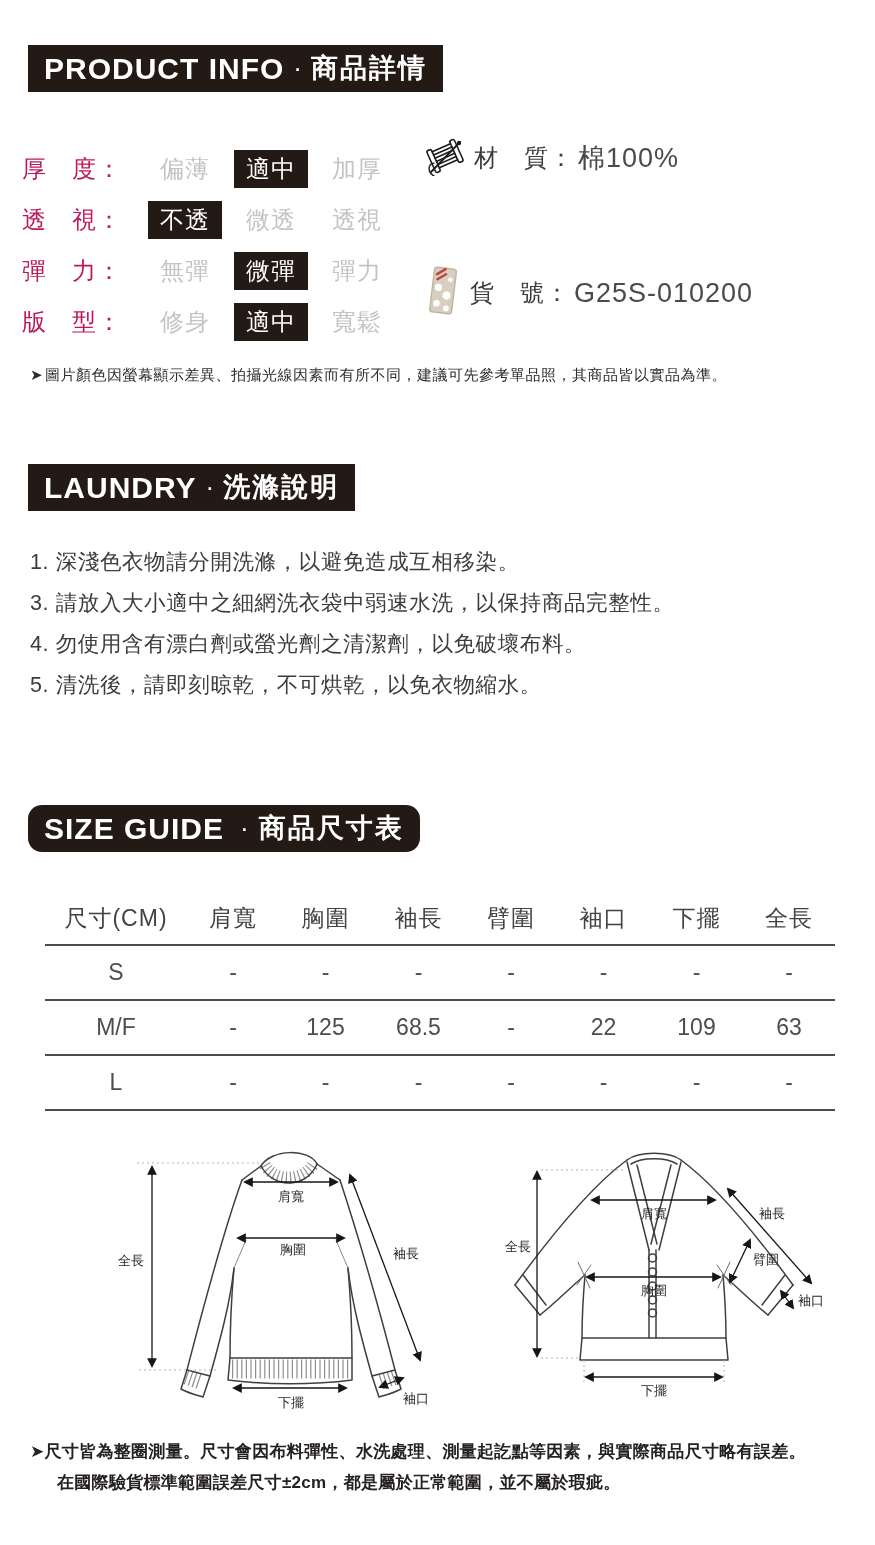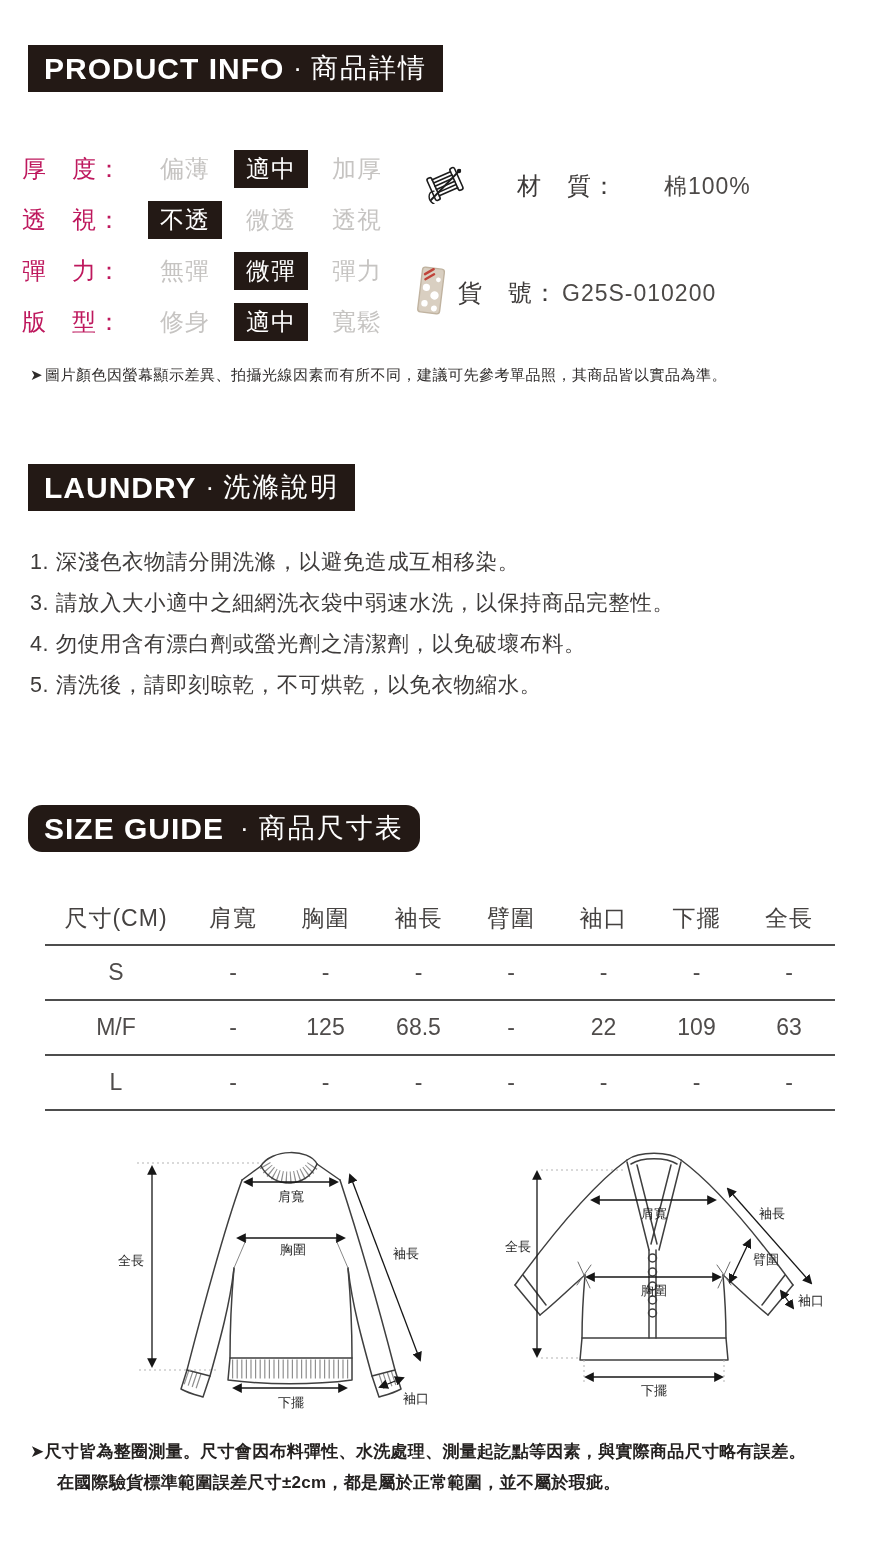--- a/index.html
+++ b/index.html
@@ -4,41 +4,41 @@
 <style>
   html,body{margin:0;padding:0;background:#fff;}
   body{font-family:"Liberation Sans","DejaVu Sans",sans-serif;}
   .page{position:relative;width:875px;height:1545px;background:#fff;overflow:hidden;}
 
   
   .bar{position:absolute;background:#231915;color:#fff;height:47px;line-height:47px;
        padding:0 16px;white-space:nowrap;display:flex;align-items:flex-end;}
   .bar-en{font-weight:bold;font-size:30px;letter-spacing:1px;}
   .bar-dot{font-size:26px;margin:0 9px;font-weight:400;}
-  .bar-zh{font-size:27px;font-weight:400;letter-spacing:2px;margin-top:12px;}
+  .bar-zh{font-size:27px;font-weight:700;letter-spacing:2px;margin-top:12px;}
   #bar-product{left:28px;top:45px;}
   #bar-laundry{left:28px;top:464px;}
   #bar-size{left:28px;top:805px;border-radius:14px;}
   #bar-size .bar-dot{margin:0 10px 0 16px;}
 
   
   .attrs{position:absolute;left:22px;top:143px;}
   .attr-row{display:flex;align-items:center;height:51px;}
   .attr-label{font-size:24px;color:#be185d;width:120px;letter-spacing:1px;}
   .opt-slot{width:86px;display:flex;justify-content:center;align-items:center;}
   .opt{font-size:24px;color:#c6c4c2;letter-spacing:1px;white-space:nowrap;}
   .opt.sel{background:#231915;color:#fff;padding:3px 12px;}
 
   
   .mat-row,.sku-row{position:absolute;display:flex;align-items:center;}
-  .mat-row{left:424px;top:164px;gap:43px;}
-  .sku-row{left:412px;top:264px;}
+  .mat-row{left:424px;top:136px;}
+  .sku-row{left:424px;top:264px;}
   .info-icon{margin-right:8px;display:inline-block;}
   .info-label{font-size:24px;color:#3d3a39;letter-spacing:1px;}
-  .info-value{font-size:23px;color:#4c4947;letter-spacing:1px;margin-left:4px;}
+  .info-value{font-size:27px;color:#4c4947;letter-spacing:1px;margin-left:4px;}
 
   .note-top{position:absolute;left:30px;top:366px;width:820px;font-size:15px;
             font-weight:500;color:#2e2b2a;display:flex;letter-spacing:0.5px;}
   .note-top .bullet{margin-right:2px;}
 
   
   .laundry-list{position:absolute;left:30px;top:542px;}
   .laundry-item{font-size:21.5px;line-height:41px;color:#3e3b3a;letter-spacing:0.6px;white-space:nowrap;}
 
   

